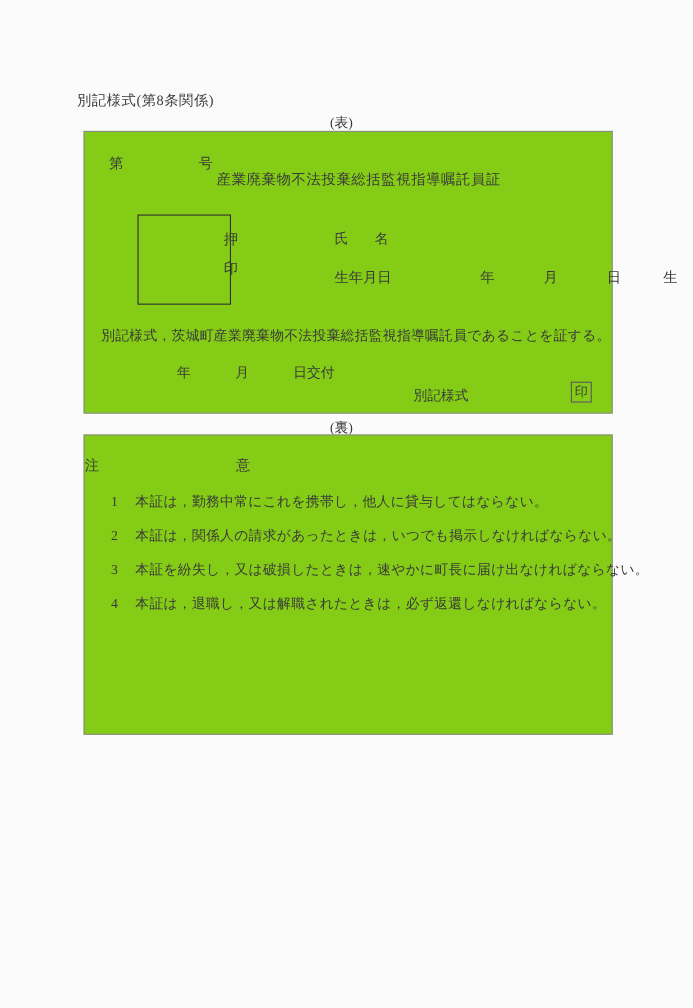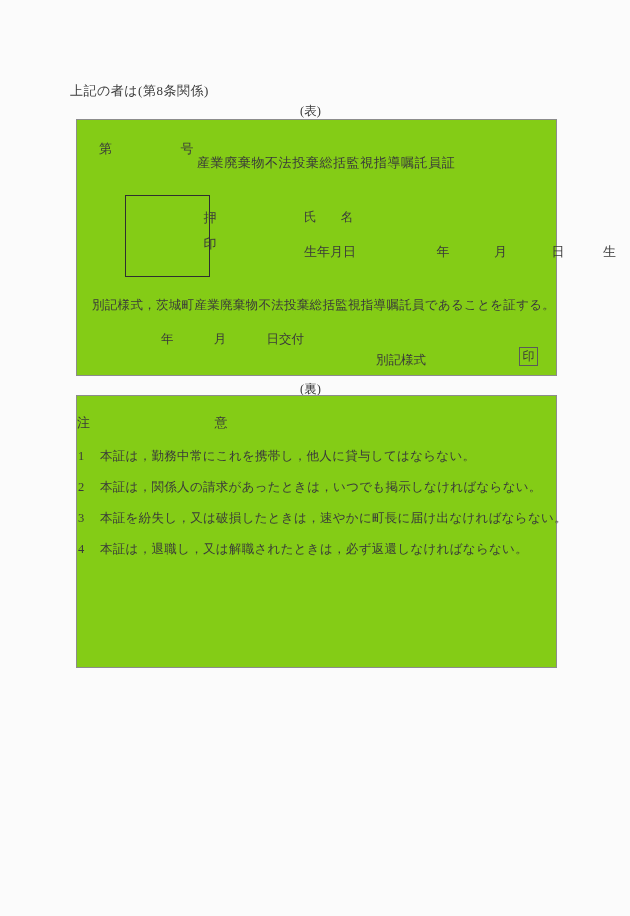--- a/index.html
+++ b/index.html
@@ -158,41 +158,41 @@
     left: 0;
     top: 18px;
     width: 100%;
     font-size: 13px;
     white-space: nowrap;
   }
   .notice-heading .gap { display: inline-block; width: 118px; }
 
   .notice-list {
     position: absolute;
-    left: 1px;
+    left: 24px;
     top: 45px;
     right: 10px;
   }
   .notice-item {
     font-size: 12.5px;
     line-height: 31px;
     letter-spacing: 0.3px;
     white-space: nowrap;
   }
   .notice-item .num {
     display: inline-block;
     width: 22px;
   }
 </style>
 </head>
 <body>
 
 <div class="page">
 
-  <div class="form-ref">上記の者は(第8条関係)</div>
+  <div class="form-ref">別記様式(第8条関係)</div>
 
   <div class="side-label front">(表)</div>
 
   <div class="card front">
 
     <div class="cert-number">
       <span>第</span>
       <span class="gap"></span>
       <span>号</span>
     </div>

